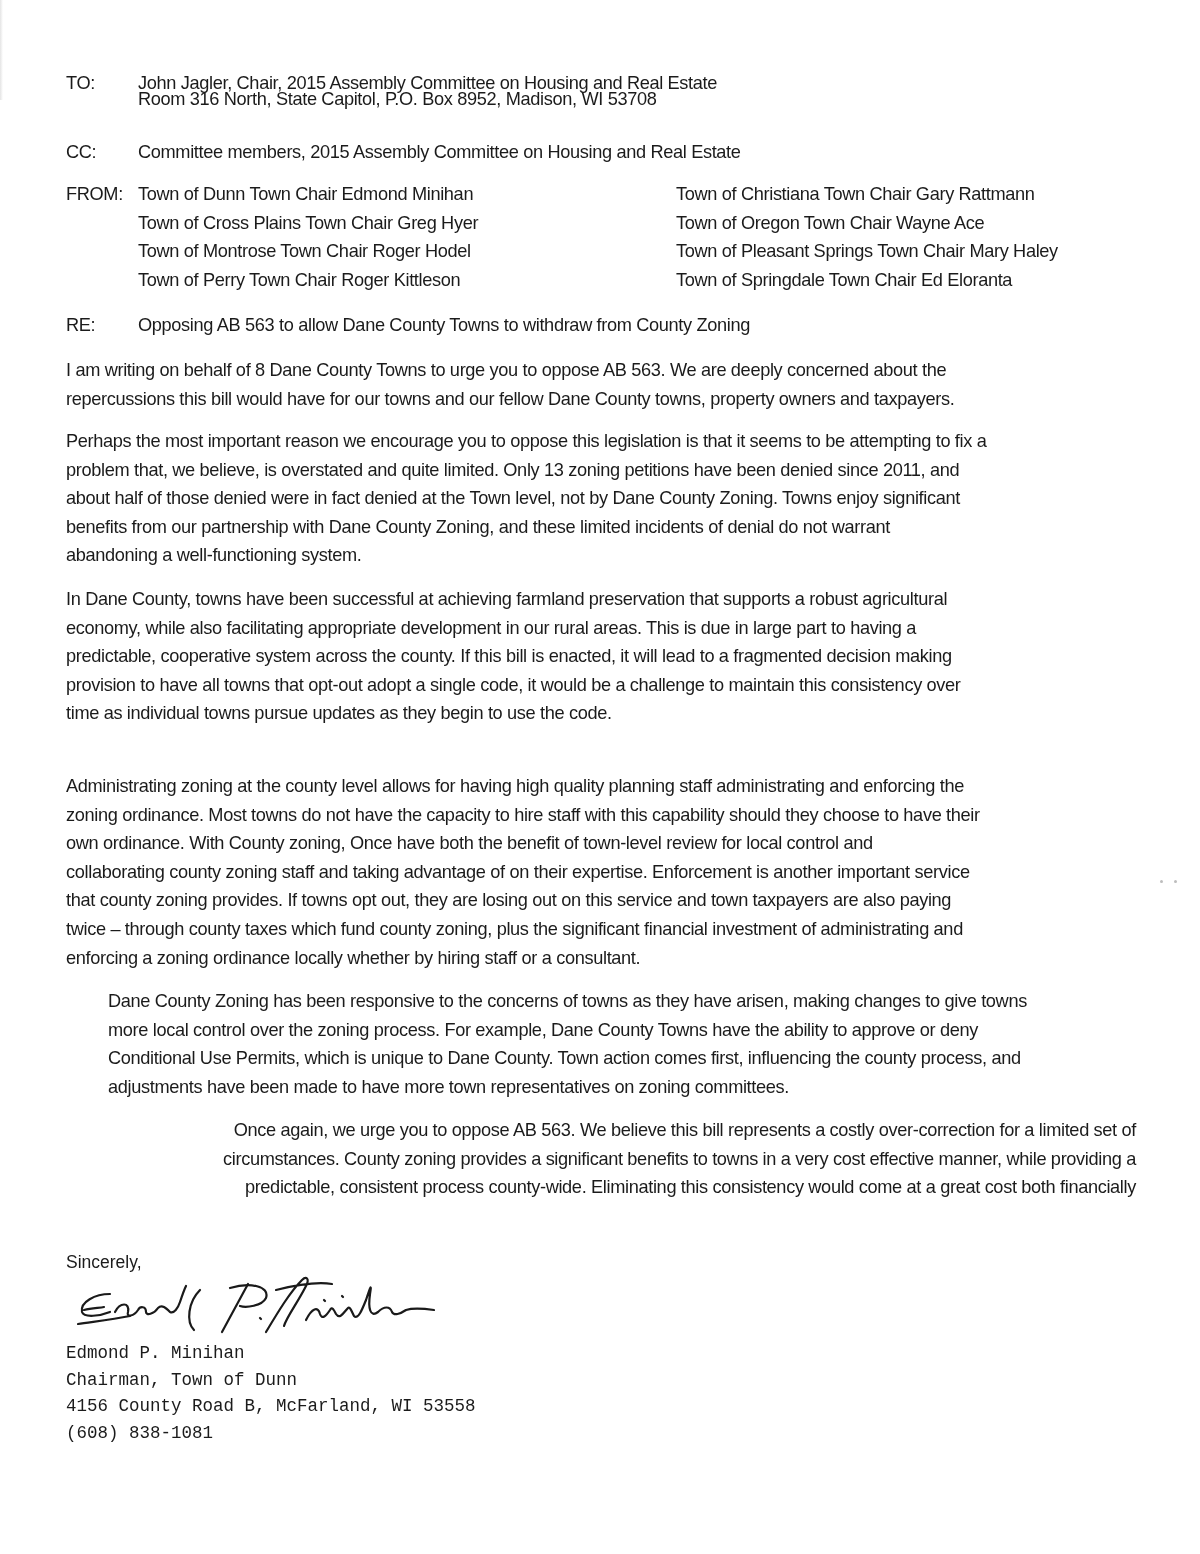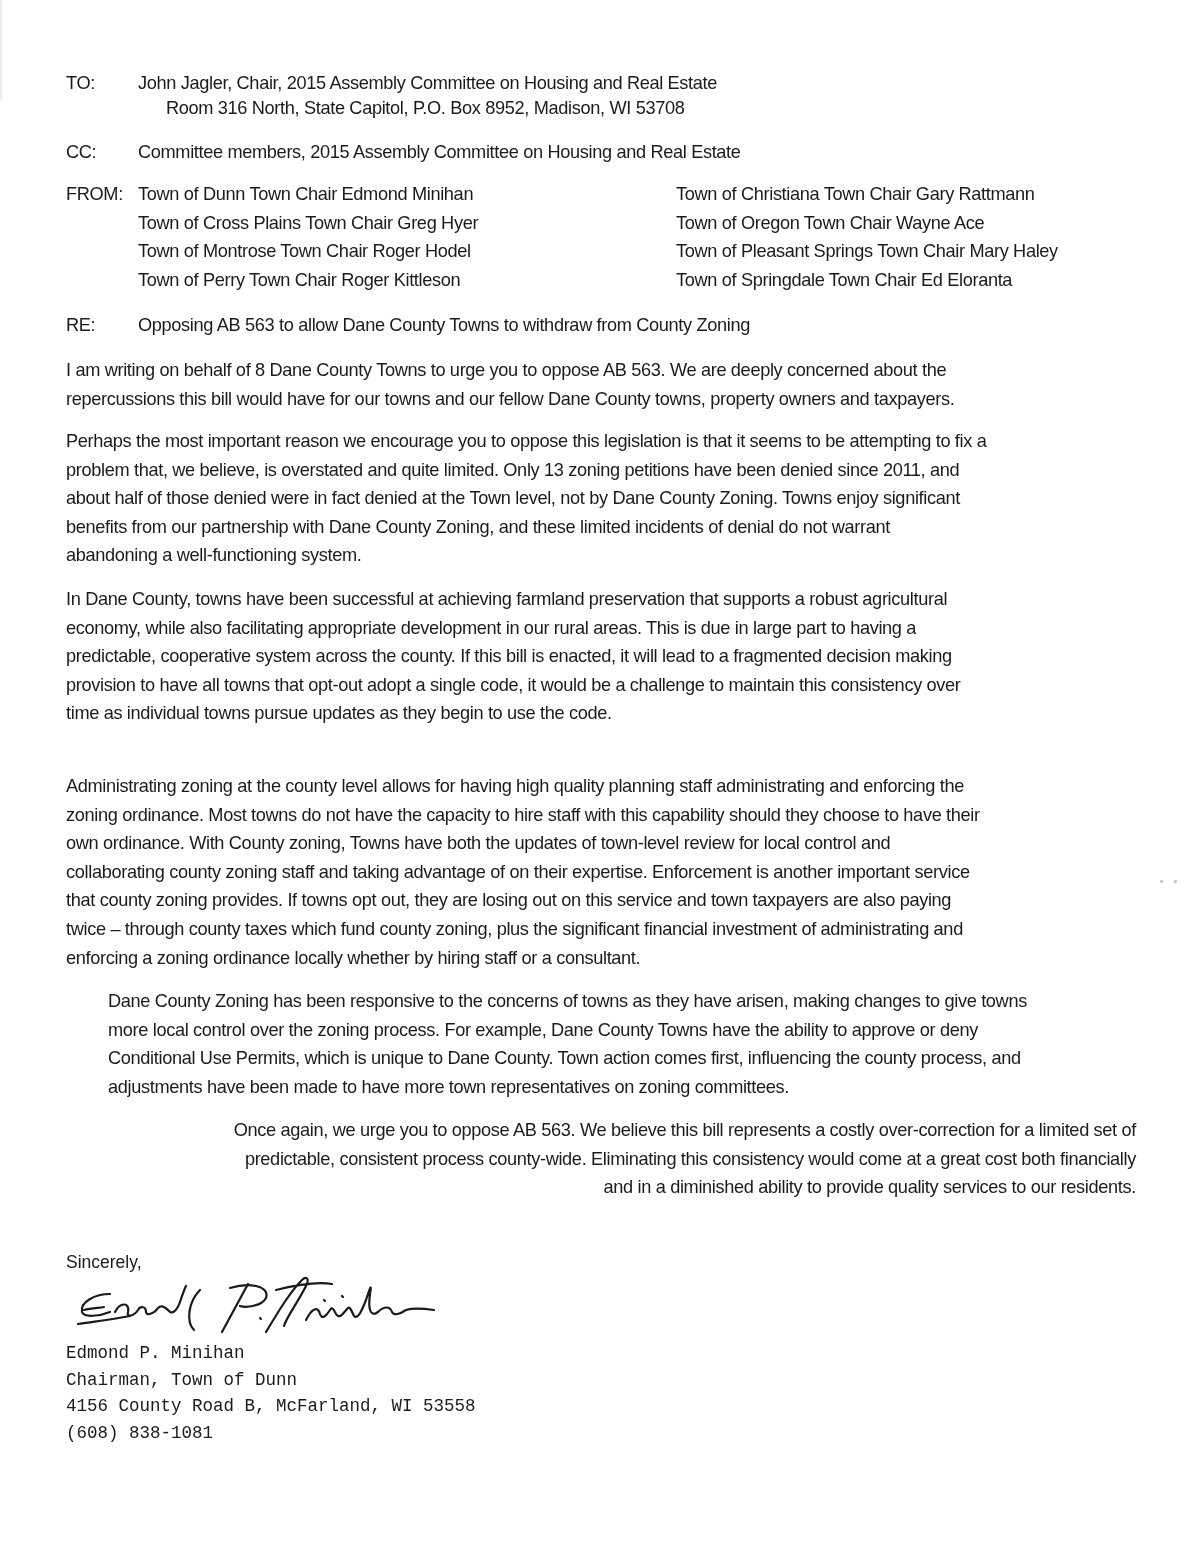--- a/index.html
+++ b/index.html
@@ -35,21 +35,21 @@
 </head>
 <body>
 
 <div class="scan-edge"></div>
 
 <div class="page">
 
   <div class="hdr-row" style="top:73px;">
     <span class="hdr-label">TO:</span>
     <span class="hdr-val">John Jagler, Chair, 2015 Assembly Committee on Housing and Real Estate</span>
-    <span class="hdr-val" style="top:25px;margin-left:28px;">Room 316 North, State Capitol, P.O. Box 8952, Madison, WI 53708</span>
+    <span class="hdr-val" style="top:16px;">Room 316 North, State Capitol, P.O. Box 8952, Madison, WI 53708</span>
   </div>
 
   <div class="hdr-row" style="top:142px;">
     <span class="hdr-label">CC:</span>
     <span class="hdr-val">Committee members, 2015 Assembly Committee on Housing and Real Estate</span>
   </div>
 
   <div class="hdr-row" style="top:184px;">
     <span class="hdr-label">FROM:</span>
     <div class="from-col" style="left:72px;">
@@ -88,38 +88,38 @@
     <div>In Dane County, towns have been successful at achieving farmland preservation that supports a robust agricultural</div>
     <div>economy, while also facilitating appropriate development in our rural areas.  This is due in large part to having a</div>
     <div>predictable, cooperative system across the county.  If this bill is enacted, it will lead to a fragmented decision making</div>
     <div>provision to have all towns that opt-out adopt a single code, it would be a challenge to maintain this consistency over</div>
     <div>time as individual towns pursue updates as they begin to use the code.</div>
   </div>
 
   <div class="para" style="top:772px;">
     <div>Administrating zoning at the county level allows for having high quality planning staff administrating and enforcing the</div>
     <div>zoning ordinance. Most towns do not have the capacity to hire staff with this capability should they choose to have their</div>
-    <div>own ordinance.  With County zoning, Towns have both the updates of town-level review for local control and</div>
+    <div>own ordinance.  With County zoning, Once have both the benefit of town-level review for local control and</div>
     <div>collaborating county zoning staff and taking advantage of on their expertise. Enforcement is another important service</div>
     <div>that county zoning provides.  If towns opt out, they are losing out on this service and town taxpayers are also paying</div>
     <div>twice – through county taxes which fund county zoning, plus the significant financial investment of administrating and</div>
     <div>enforcing a zoning ordinance locally whether by hiring staff or a consultant.</div>
   </div>
 
   <div class="para" style="top:987px;margin-left:42px;">
     <div>Dane County Zoning has been responsive to the concerns of towns as they have arisen, making changes to give towns</div>
     <div>more local control over the zoning process.  For example, Dane County Towns have the ability to approve or deny</div>
     <div>Conditional Use Permits, which is unique to Dane County.  Town action comes first, influencing the county process, and</div>
     <div>adjustments have been made to have more town representatives on zoning committees.</div>
   </div>
 
   <div class="para" style="top:1116px;text-align:right;">
     <div>Once again, we urge you to oppose AB 563.  We believe this bill represents a costly over-correction for a limited set of</div>
+    <div>circumstances.  County zoning provides a significant benefits to towns in a very cost effective manner, while providing a</div>
     <div>predictable, consistent process county-wide.  Eliminating this consistency would come at a great cost both financially</div>
-    <div>and in a diminished ability to provide quality services to our residents.</div>
   </div>
 
   <div class="closing" style="top:1252px;">Sincerely,</div>
 
   <svg class="signature" viewBox="0 0 380 70">
     <g fill="none" stroke="#1a1a1a" stroke-width="2.2" stroke-linecap="round" stroke-linejoin="round">
 
       <path d="M40 22 C 25 22, 10 30, 12 40 C 14 46, 30 44, 40 40 M 14 38 C 22 36, 30 36, 34 35 M 8 52 C 20 50, 40 48, 60 44"></path>
 
       <path d="M45 40 C 50 30, 60 30, 58 40 C 56 46, 64 44, 68 38 C 70 34, 76 34, 76 40 C 76 44, 84 42, 88 36 C 92 32, 96 36, 100 40 C 104 42, 108 36, 110 30 C 112 24, 114 18, 116 14"></path>

